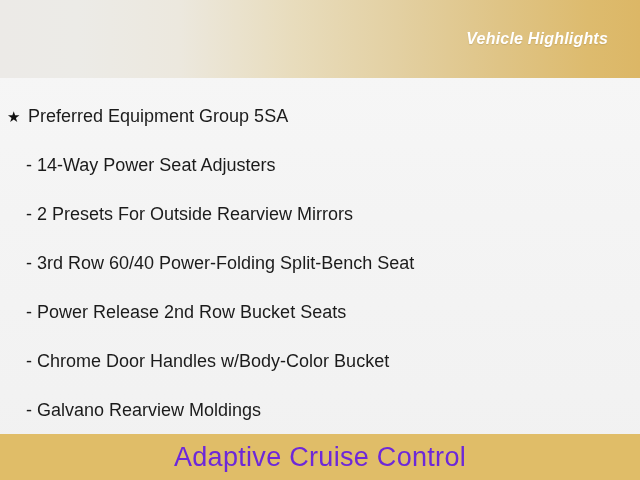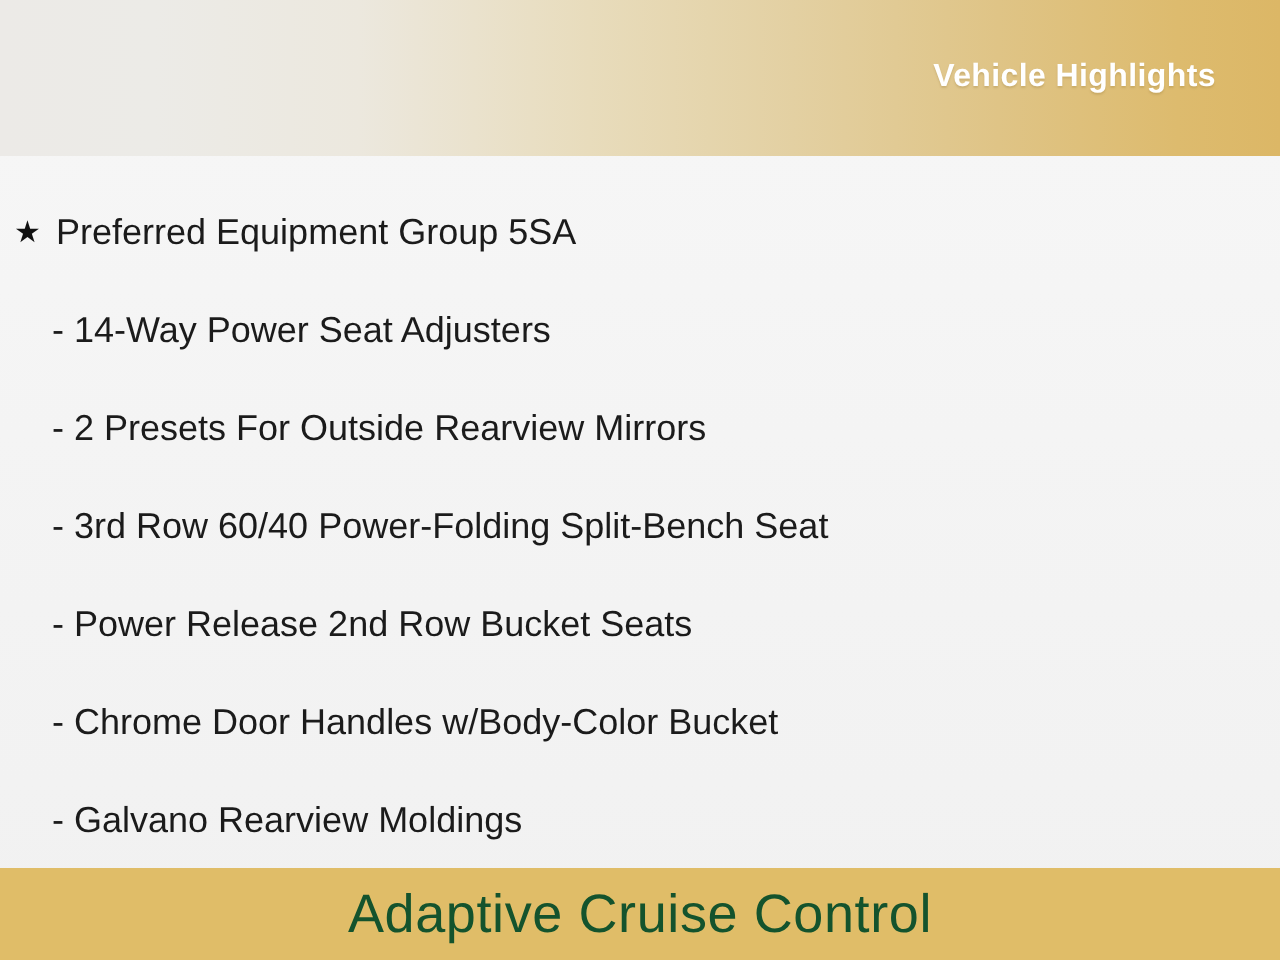--- a/index.html
+++ b/index.html
@@ -45,20 +45,21 @@
   .header-title {
     position: absolute;
     right: 32px;
     top: 30px;
     font-size: 16px;
     font-weight: bold;
     color: #ffffff;
     letter-spacing: 0.2px;
     white-space: nowrap;
     text-shadow: 0 1px 1px rgba(140,110,50,0.25);
+    font-style: italic;
   }
 
   
   .highlights {
     position: absolute;
     left: 0;
     top: 78px;
     width: 640px;
     height: 356px;
     box-sizing: border-box;
@@ -108,21 +109,21 @@
   .footer-title {
     position: absolute;
     left: 0;
     top: 0;
     width: 640px;
     height: 46px;
     line-height: 46px;
     text-align: center;
     font-size: 27px;
     font-weight: normal;
-    color: #14532d;
+    color: #6d28d9;
     letter-spacing: 0.3px;
     white-space: nowrap;
   }
 </style>
 </head>
 <body>
 
 <div class="slide">
 
   <div class="header">

